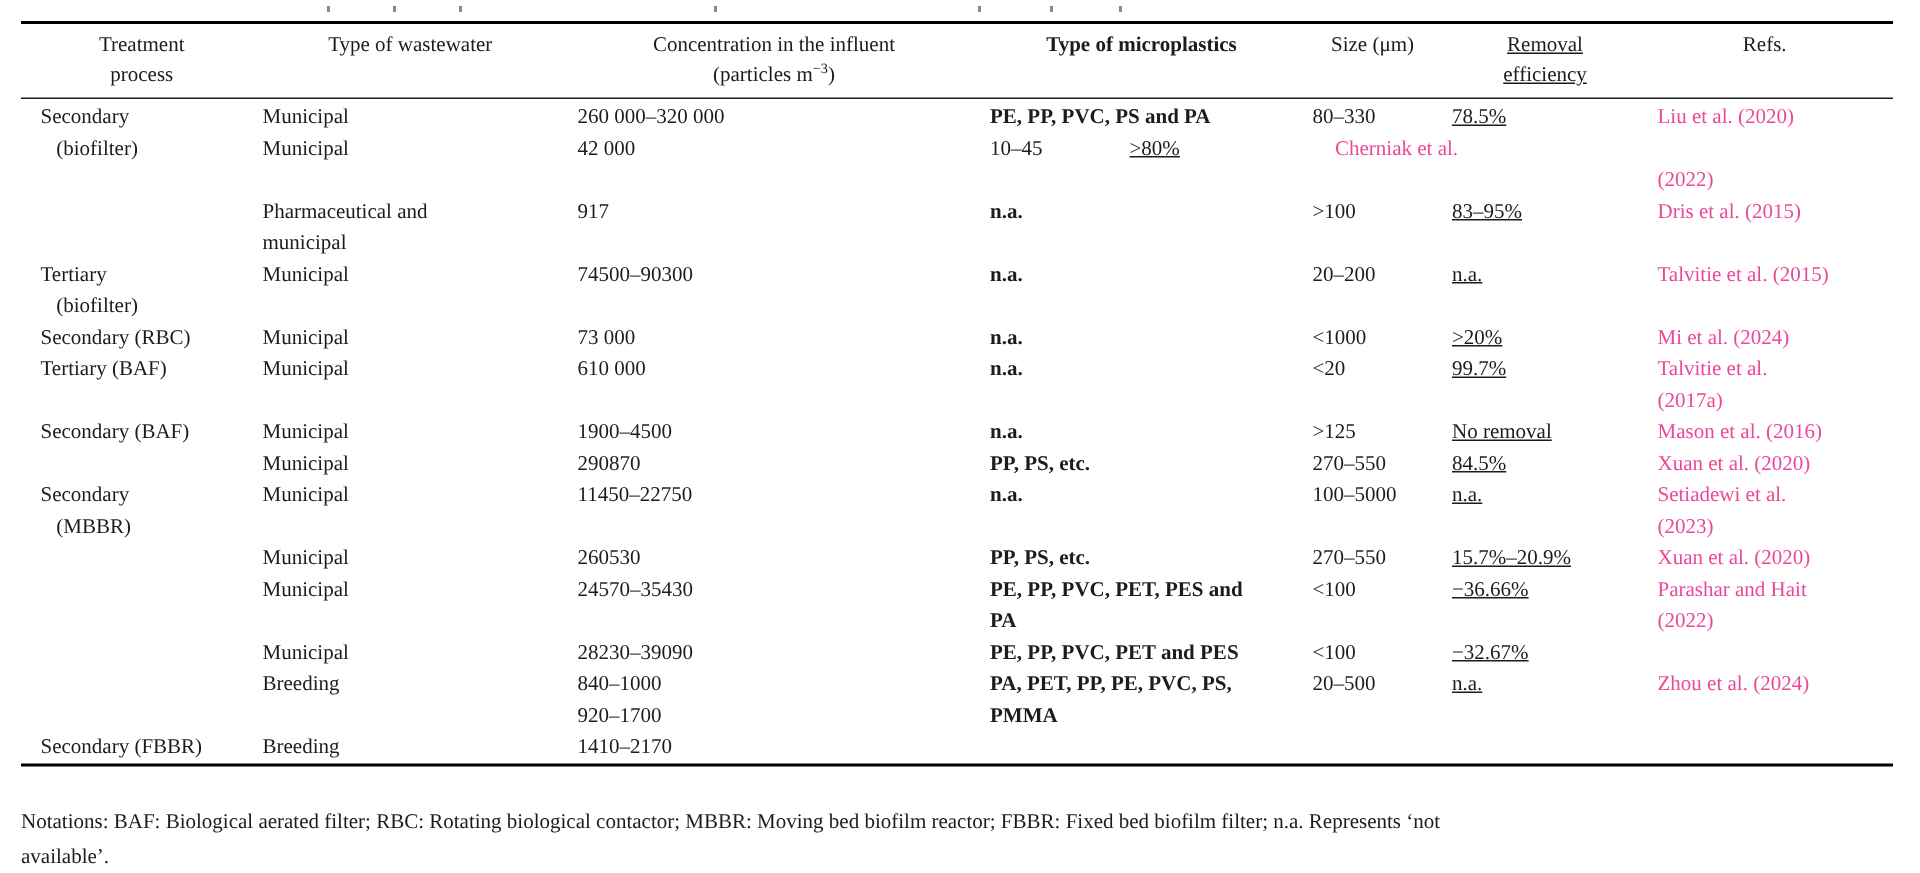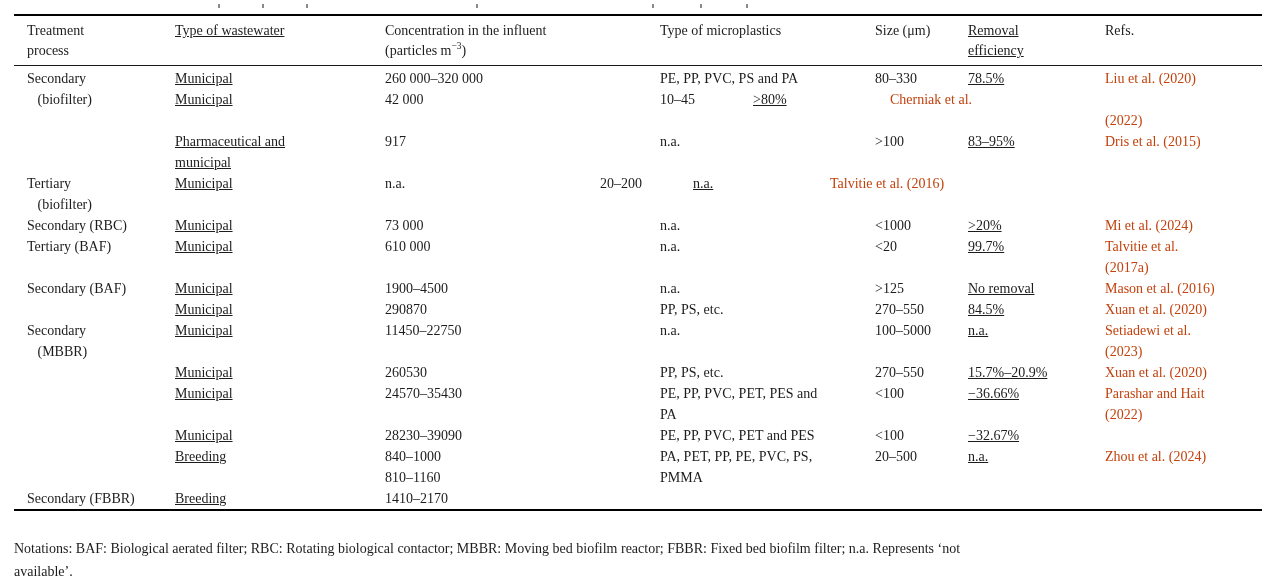--- a/index.html
+++ b/index.html
@@ -13,34 +13,34 @@
   .sliver i{position:absolute;top:1px;width:2px;height:4px;background:#8a8a8a;}
 
   .tablewrap{position:absolute;left:14px;top:14px;width:1248px;}
   .rule{background:#000;width:100%;}
   .rule-top{height:2px;}
   .rule-mid{height:1px;background:#1a1a1a;}
   .rule-bottom{height:2px;}
 
   .thead{display:flex;padding:5px 0 4px 0;}
   .cell{box-sizing:border-box;padding-left:13px;flex:0 0 auto;}
-  .thead .cell{font-size:14px;line-height:20px;white-space:pre-wrap;}
+  .thead .cell{font-size:14px;line-height:20px;white-space:pre-wrap;text-align:center;}
   .c1{width:148px;}
-  .c2{width:210px;text-decoration:underline;}
+  .c2{width:210px;}
   .c3{width:275px;}
-  .c4{width:215px;}
+  .c4{width:215px;font-weight:bold;}
   .c5{width:93px;}
   .c6{width:137px;text-decoration:underline;}
   .c7{width:156px;}
   sup{font-size:9.5px;line-height:0;vertical-align:super;}
 
   .tbody{padding-top:2px;}
   .row{display:flex;height:21px;}
   .row .cell{font-size:14px;line-height:21px;white-space:pre;}
-  .link{color:#c2410c;cursor:pointer;}
+  .link{color:#ec4899;cursor:pointer;}
 
   .notes{
     position:absolute;left:14px;top:537px;width:1252px;
     font-size:14px;line-height:23px;white-space:pre-wrap;
   }
 </style>
 </head>
 <body>
 
 <div class="sliver">
@@ -111,24 +111,25 @@
         <div class="cell c2">municipal</div>
         <div class="cell c3"></div>
         <div class="cell c4"></div>
         <div class="cell c5"></div>
         <div class="cell c6"></div>
         <div class="cell c7"></div>
       </div>
       <div class="row">
         <div class="cell c1">Tertiary</div>
         <div class="cell c2">Municipal</div>
+        <div class="cell c3">74500–90300</div>
         <div class="cell c4">n.a.</div>
         <div class="cell c5">20–200</div>
         <div class="cell c6">n.a.</div>
-        <div class="cell c7 link">Talvitie et al. (2016)</div>
+        <div class="cell c7 link">Talvitie et al. (2015)</div>
       </div>
       <div class="row">
         <div class="cell c1">   (biofilter)</div>
         <div class="cell c2"></div>
         <div class="cell c3"></div>
         <div class="cell c4"></div>
         <div class="cell c5"></div>
         <div class="cell c6"></div>
         <div class="cell c7"></div>
       </div>
@@ -236,21 +237,21 @@
         <div class="cell c2">Breeding</div>
         <div class="cell c3">840–1000</div>
         <div class="cell c4">PA, PET, PP, PE, PVC, PS,</div>
         <div class="cell c5">20–500</div>
         <div class="cell c6">n.a.</div>
         <div class="cell c7 link">Zhou et al. (2024)</div>
       </div>
       <div class="row">
         <div class="cell c1"></div>
         <div class="cell c2"></div>
-        <div class="cell c3">810–1160</div>
+        <div class="cell c3">920–1700</div>
         <div class="cell c4">PMMA</div>
         <div class="cell c5"></div>
         <div class="cell c6"></div>
         <div class="cell c7"></div>
       </div>
       <div class="row">
         <div class="cell c1">Secondary (FBBR)</div>
         <div class="cell c2">Breeding</div>
         <div class="cell c3">1410–2170</div>
         <div class="cell c4"></div>

